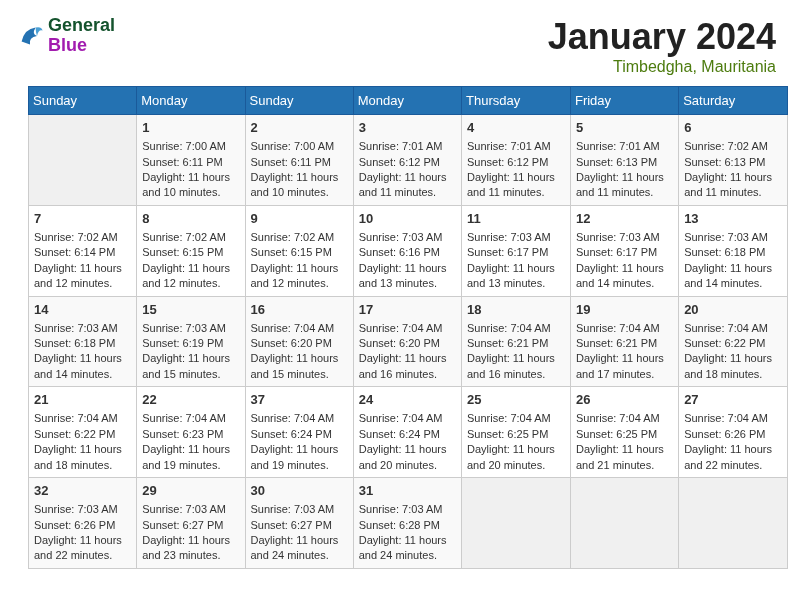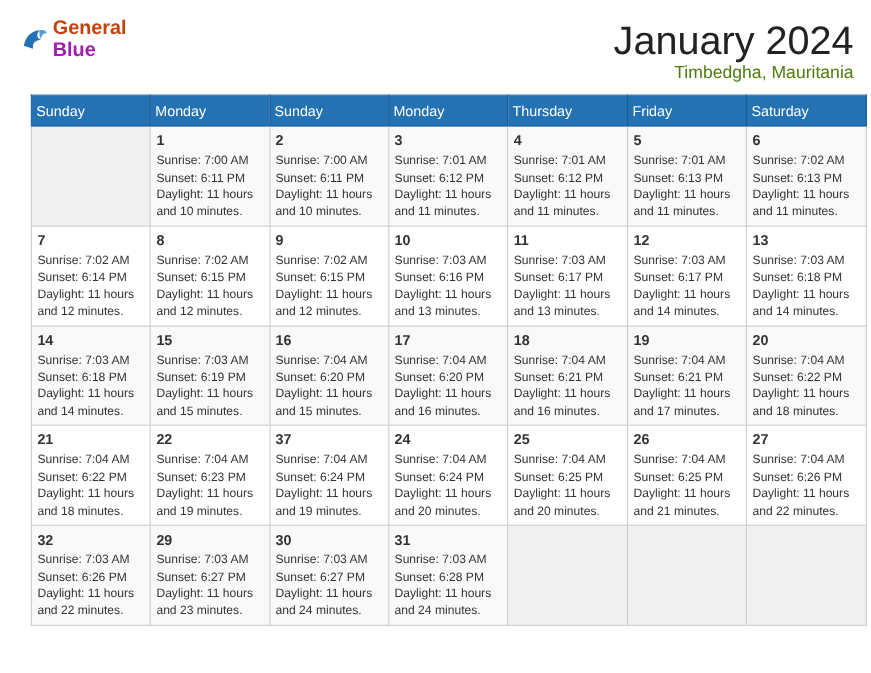--- a/index.html
+++ b/index.html
@@ -19,32 +19,32 @@
     .logo {
       display: flex;
       align-items: center;
       gap: 4px;
     }
     .logo-text {
       font-size: 18px;
       font-weight: bold;
       line-height: 1.1;
     }
-    .logo-general { color: #c2410c; }
+    .logo-general { color: #14532d; }
     .logo-blue { color: #a21caf; }
     .logo-bird {
       width: 28px;
       height: 28px;
     }
     .title-block {
       text-align: right;
     }
     .month-title {
       font-size: 36px;
-      font-weight: normal;
+      font-weight: bold;
       color: #222;
     }
     .location-title {
       font-size: 16px;
       color: #4d7c0f;
     }
     table {
       width: 100%;
       border-collapse: collapse;
       font-size: 11px;

